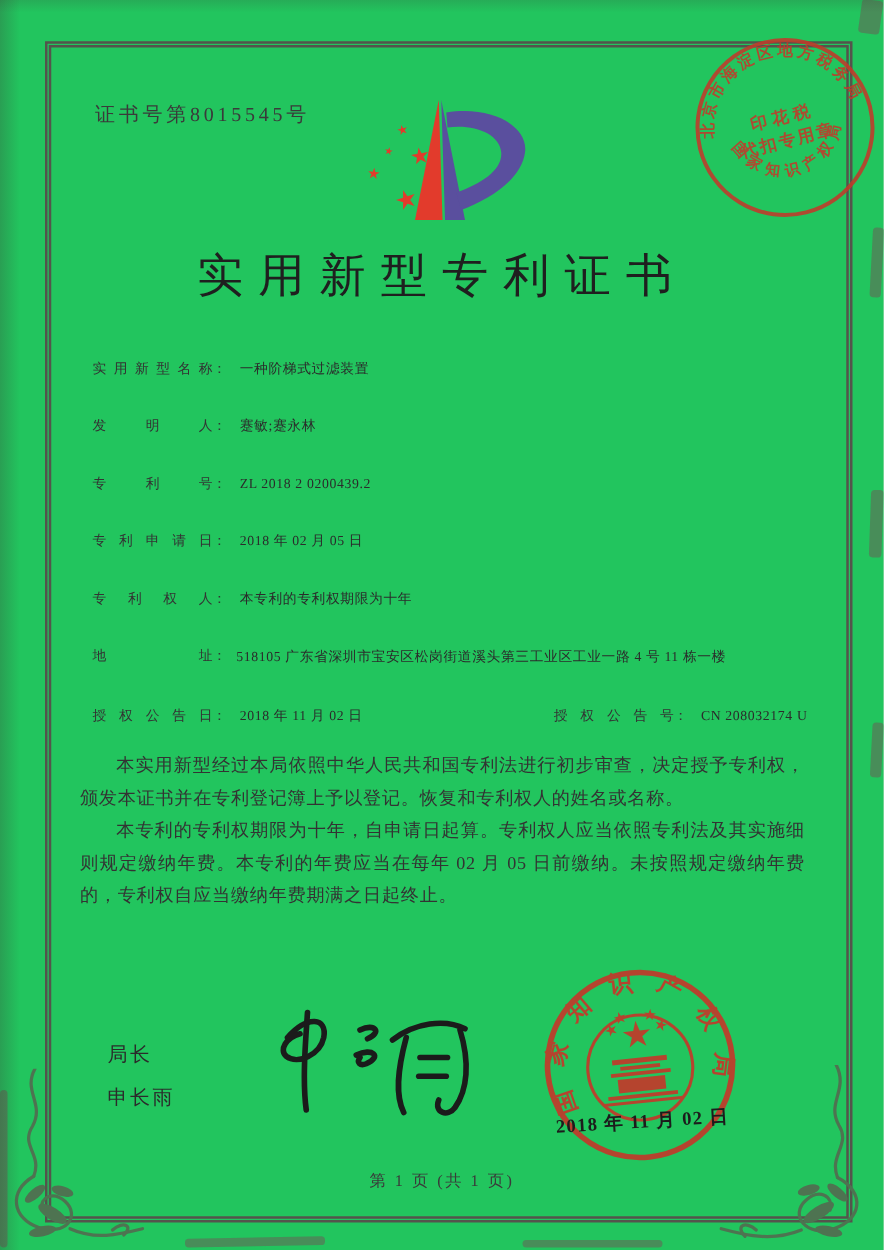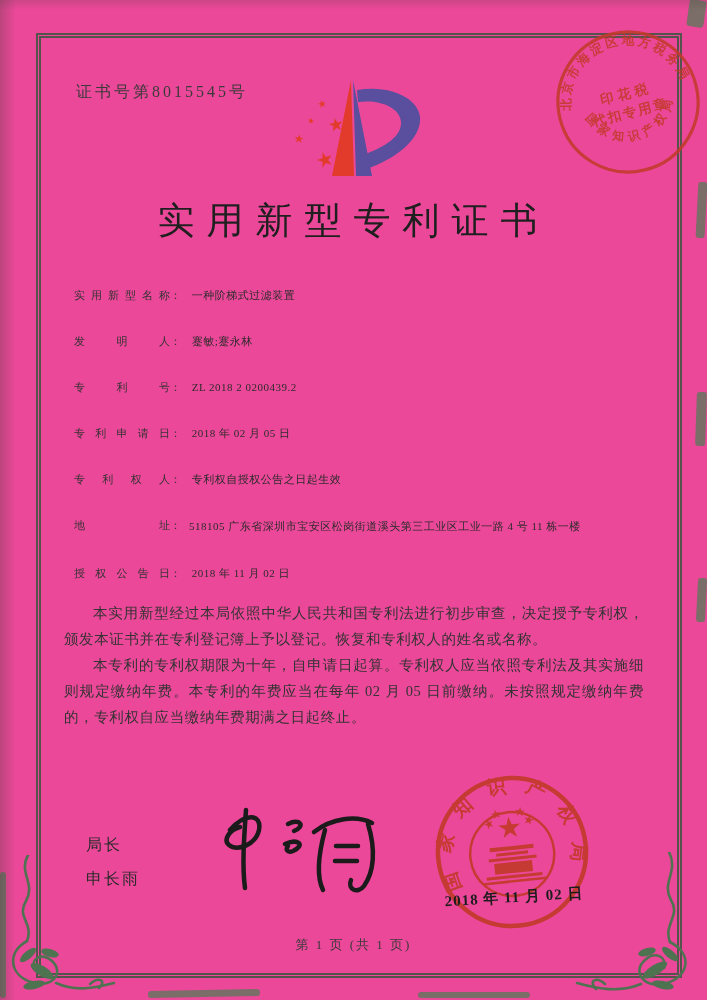--- a/index.html
+++ b/index.html
@@ -1,18 +1,18 @@
 <!DOCTYPE html>
 <html><head>
 <meta charset="utf-8">
 <style>
   html,body{margin:0;padding:0;background:#e8e6de;}
   .sheet{
     position:relative;width:707px;height:1000px;margin:0 auto;
-    background:#ec4899;overflow:hidden;
+    background:#22c55e;overflow:hidden;
     font-family:"Liberation Serif","DejaVu Serif",serif;color:#2e2e2e;
   }
   
   .edge-shadow-left{position:absolute;left:0;top:0;width:16px;height:100%;
     background:linear-gradient(90deg,rgba(60,60,55,.28),rgba(60,60,55,0));pointer-events:none;}
   .edge-shadow-top{position:absolute;left:0;top:0;width:100%;height:10px;
     background:linear-gradient(180deg,rgba(60,60,55,.18),rgba(60,60,55,0));pointer-events:none;}
   
   .frame{position:absolute;left:36px;top:33px;width:636px;height:935px;
     border:5px double #54544c;}
@@ -96,31 +96,35 @@
     <div class="frow">
       <span class="flabel">专利号</span><span class="fcolon">：</span>
       <span class="fvalue">ZL 2018 2 0200439.2</span>
     </div>
     <div class="frow">
       <span class="flabel">专利申请日</span><span class="fcolon">：</span>
       <span class="fvalue">2018 年 02 月 05 日</span>
     </div>
     <div class="frow">
       <span class="flabel">专利权人</span><span class="fcolon">：</span>
-      <span class="fvalue">专利权自授权公告之日起生效</span>
+      <span class="fvalue">本专利的专利权期限为十年</span>
     </div>
     <div class="frow addr">
       <span class="flabel">地址</span>
         <span class="fcolon">：</span>
       <span class="fvalue">518105 广东省深圳市宝安区松岗街道溪头第三工业区工业一路 4 号 11 栋一楼</span>
     </div>
     <div class="frow dual">
       <span class="pair">
         <span class="flabel">授权公告日</span><span class="fcolon">：</span>
         <span class="fvalue">2018 年 11 月 02 日</span>
+      </span>
+      <span class="pair">
+        <span class="flabel">授权公告号</span><span class="fcolon">：</span>
+        <span class="fvalue">CN 208032174 U</span>
       </span>
     </div>
   </div>
 
   <div class="bodytext">
     <p>本实用新型经过本局依照中华人民共和国专利法进行初步审查，决定授予专利权，颁发本证书并在专利登记簿上予以登记。恢复和专利权人的姓名或名称。</p>
     <p>本专利的专利权期限为十年，自申请日起算。专利权人应当依照专利法及其实施细则规定缴纳年费。本专利的年费应当在每年 02 月 05 日前缴纳。未按照规定缴纳年费的，专利权自应当缴纳年费期满之日起终止。</p>
   </div>
 
   <div class="signer">

